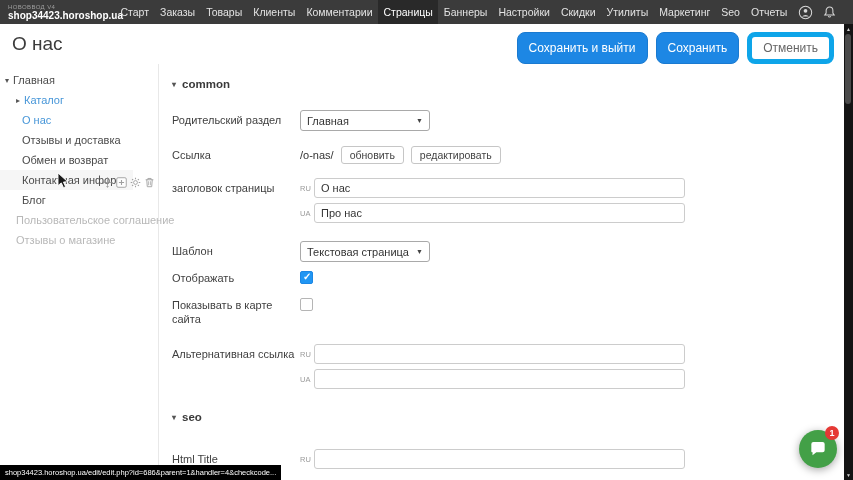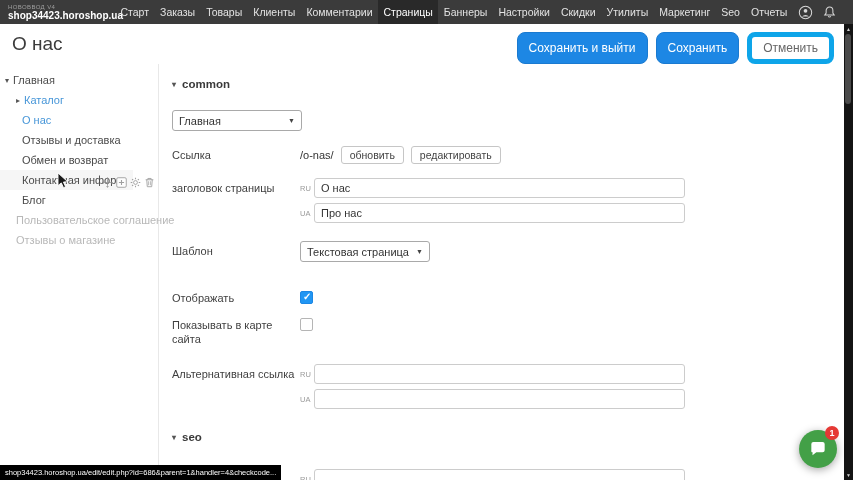--- a/index.html
+++ b/index.html
@@ -60,21 +60,21 @@
   .sel-caret { font-size:7px; color:#444; }
   .inline-ctrl { display:flex; align-items:center; gap:7px; padding-top:1px; }
   .link-text { font-size:11px; color:#333; }
   .btn-small { font-size:10.5px; padding:2px 8px; border:1px solid #c6c6c6; border-radius:3px;
                background:#fff; color:#444; cursor:pointer; white-space:nowrap; }
   .cb { width:13px; height:13px; border:1px solid #b5b5b5; border-radius:2px; background:#fff;
         display:inline-block; margin-top:3px; cursor:pointer; position:relative; }
   .cb.checked { background:#2196f3; border-color:#1d87e4; }
   .cb.checked::after { content:"✓"; position:absolute; left:2px; top:-1px; color:#fff;
                        font-size:10px; font-weight:bold; }
-  .mb14{margin-bottom:14px} .mb16{margin-bottom:26px} .mb18{margin-bottom:18px}
+  .mb14{margin-bottom:14px} .mb16{margin-bottom:6px} .mb18{margin-bottom:18px}
   .mb19{margin-bottom:9px} .mb22{margin-bottom:22px}
 
   
   .scrollstrip { position:absolute; top:24px; right:0; bottom:0; width:9px; background:#141414;
                  z-index:45; display:flex; flex-direction:column; justify-content:space-between;
                  align-items:center; padding:2px 0; cursor:pointer; }
   .scroll-arrow { font-size:5px; color:#cfcfcf; line-height:6px; }
   .scroll-thumb { position:absolute; top:10px; left:1px; width:6px; height:70px;
                   background:#4a4a4a; border-radius:3px; }
 
@@ -199,20 +199,21 @@
   </div>
 </div>
 
 <div class="content">
 
   <div class="section-head">
     <span class="caret">▾</span><span>common</span>
   </div>
 
   <div class="frow mb14">
+    <div class="flabel">Родительский раздел</div>
     <div class="fctrl">
       <div class="sel">
         <span>Главная</span>
         <span class="sel-caret">▼</span>
       </div>
     </div>
   </div>
 
   <div class="frow mb14">
     <div class="flabel">Ссылка</div>

